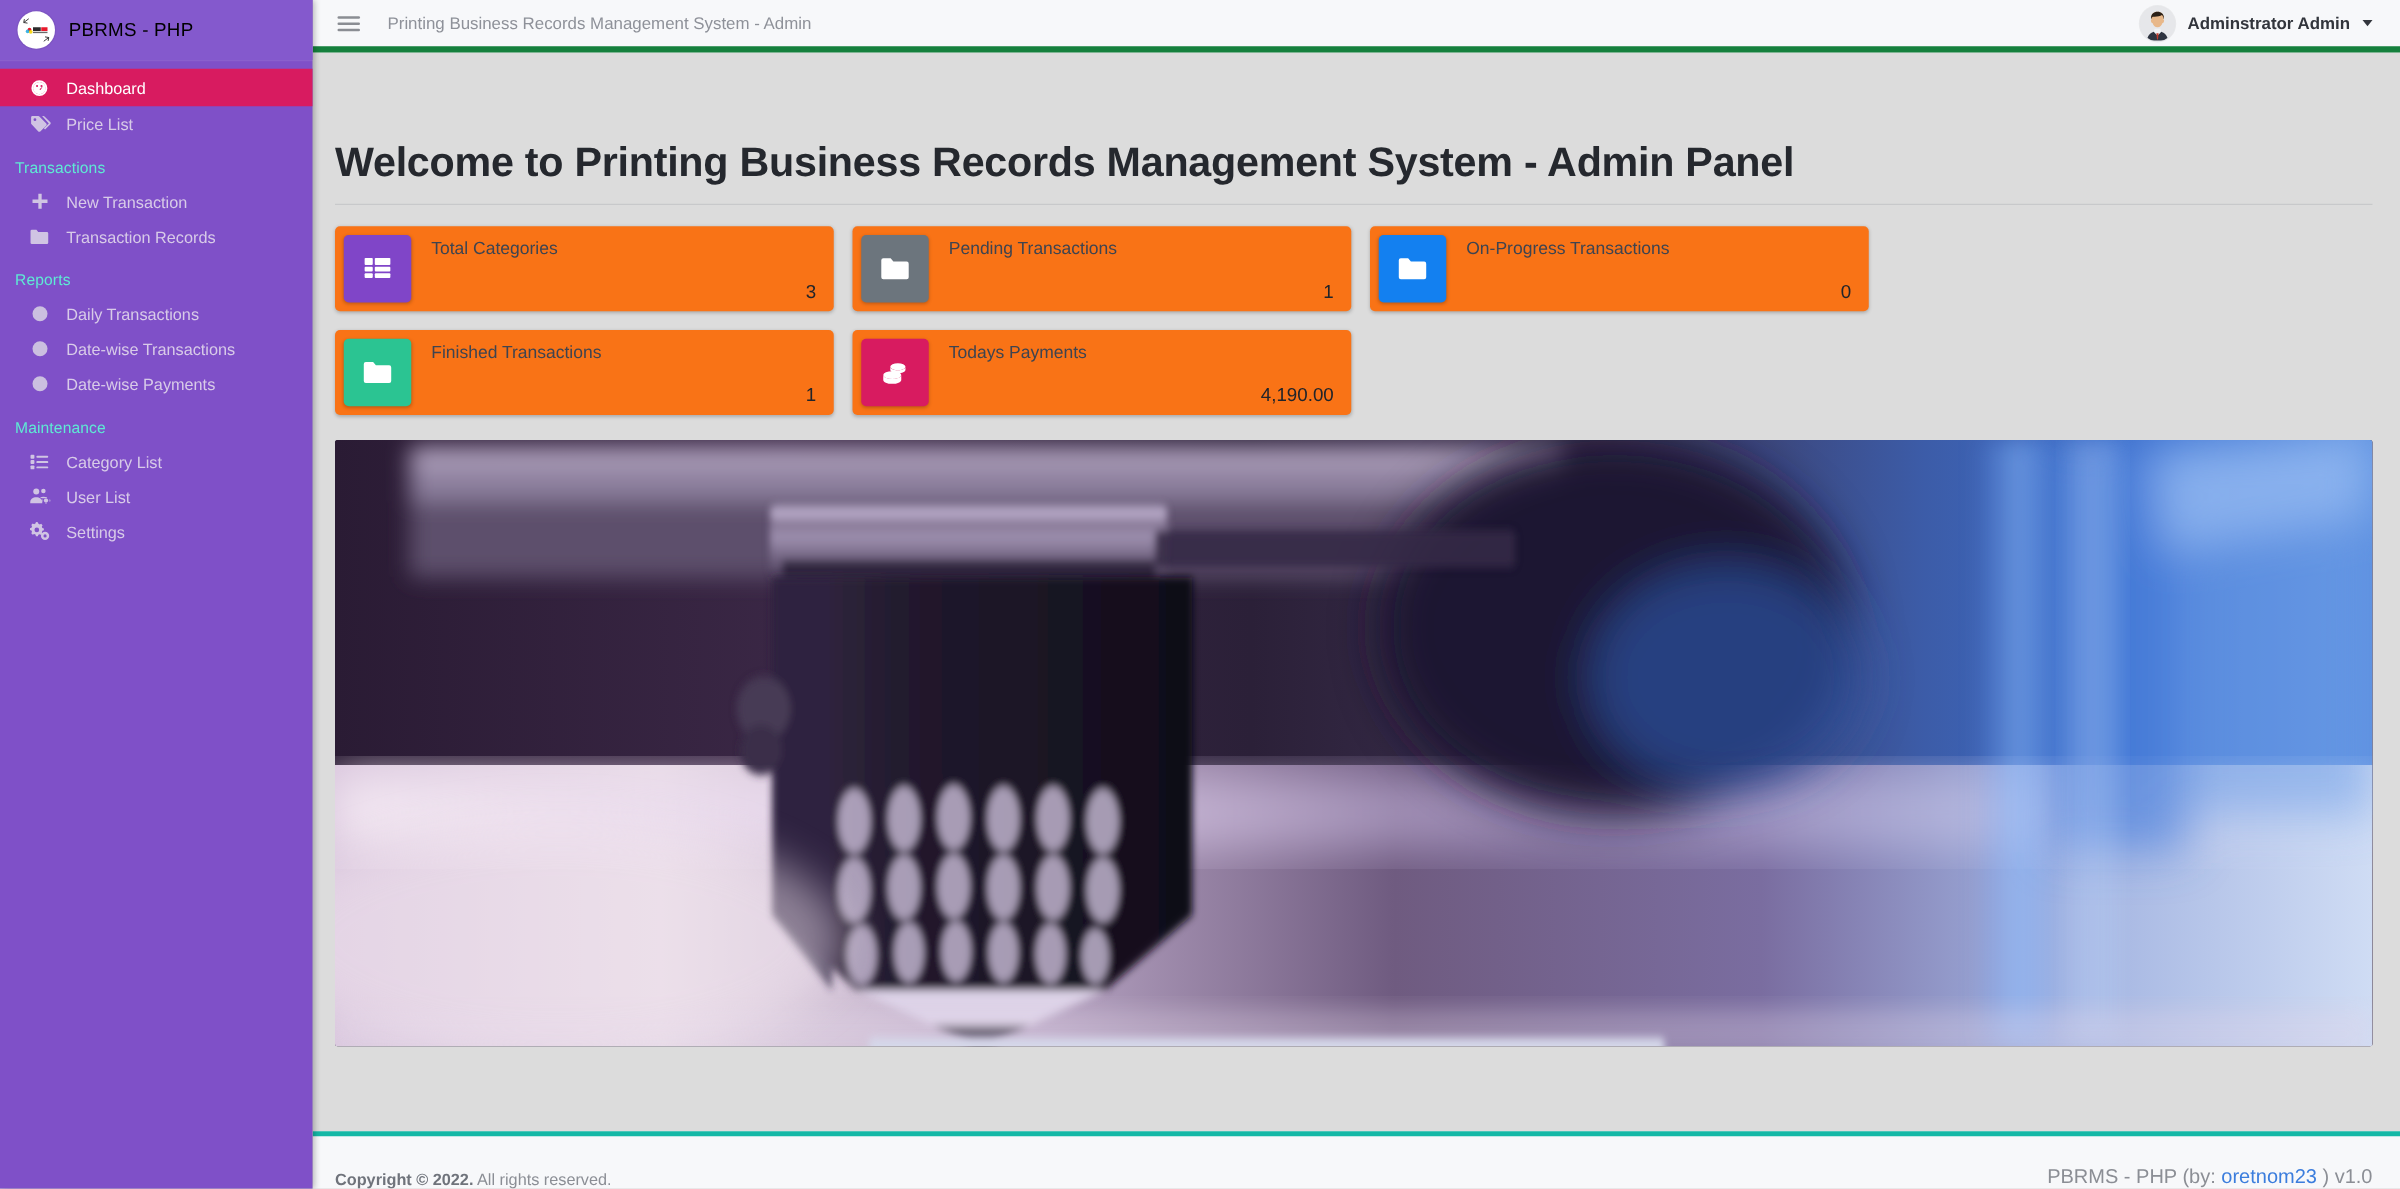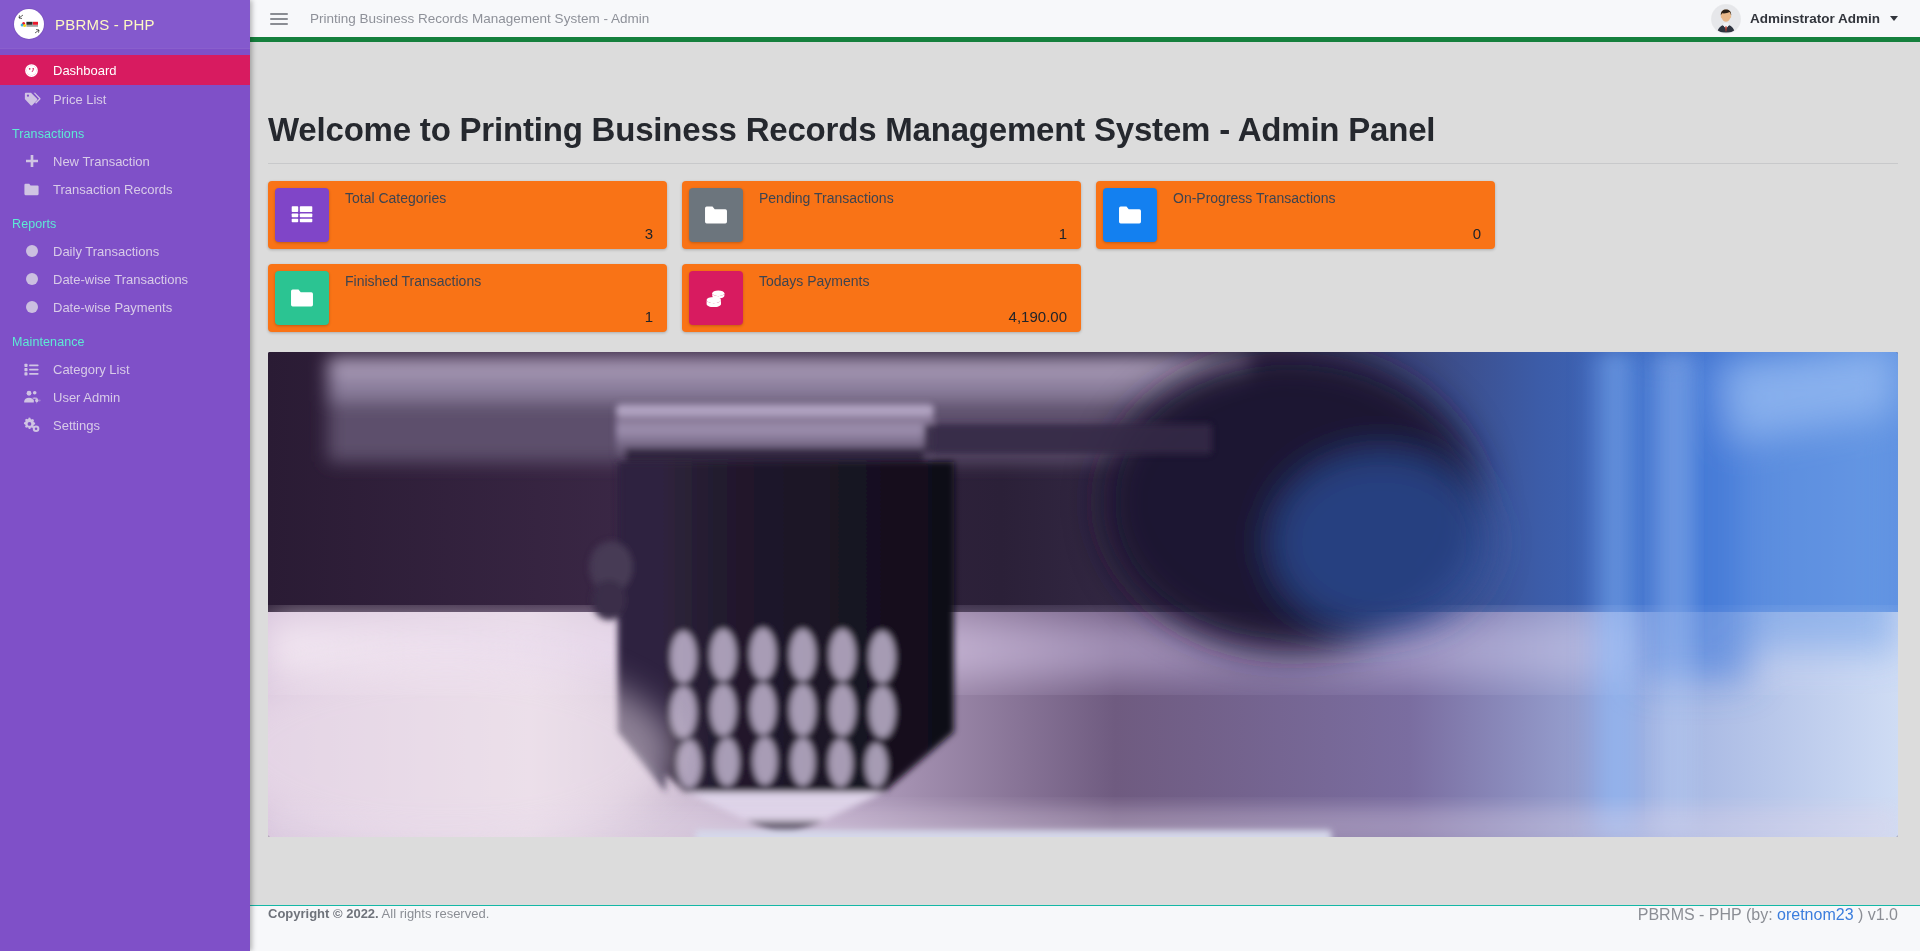--- a/index.html
+++ b/index.html
@@ -26,21 +26,21 @@
   }
   .brand-logo {
     width: 30px; height: 30px; border-radius: 50%;
     background: #ffffff; flex: 0 0 30px;
     position: relative; overflow: hidden;
     display: flex; align-items: center; justify-content: center;
     box-shadow: 0 0 0 1px rgba(0,0,0,.05);
   }
   .brand-logo svg { display: block; }
   .brand-title {
-    color: #fef9c3; font-size: 15px; letter-spacing: .2px;
+    color: #000000; font-size: 15px; letter-spacing: .2px;
     font-family: "Liberation Sans", sans-serif;
   }
 
   .nav { padding-top: 7px; }
   .nav-item {
     display: flex; align-items: center; gap: 12px;
     height: 28px; padding-left: 22px;
     color: #d8cbe8; font-size: 13px; text-decoration: none;
     cursor: pointer;
   }
@@ -129,22 +129,22 @@
 
   .hero-wrap { padding: 20px 22px 0 18px; }
   .hero {
     width: 100%; height: 485px; border-radius: 2px;
     position: relative; overflow: hidden; background: #2b1d3d;
   }
   .hero svg { display: block; width: 100%; height: 100%; }
 
   .footer {
     position: absolute; left: 0; right: 0; bottom: 0; height: 46px;
-    background: #f7f8fa; border-top: 1px solid #14b8a6;
-    display: flex; align-items: flex-start;
+    background: #f7f8fa; border-top: 4px solid #14b8a6;
+    display: flex; align-items: flex-end;
     padding: 0 22px 0 18px; z-index: 4;
   }
   .footer-left { font-size: 13px; color: #8b8e95; }
   .footer-left b { color: #6f737b; font-weight: bold; }
   .footer-right { margin-left: auto; font-size: 16px; color: #8b8e95; }
   .footer-right a { color: #3b7ddd; text-decoration: none; }
 
   
   .scroll-strip {
     position: absolute; top: 0; right: 0; width: 0px; height: 951px;
@@ -261,21 +261,21 @@
         <span class="ico">
           <svg width="18" height="18" viewBox="0 0 24 24" fill="currentColor">
             <circle cx="8" cy="7" r="3.2"></circle>
             <path d="M1.6 18c0-3.2 2.9-5 6.4-5s6.4 1.8 6.4 5v1.4H1.6z"></path>
             <circle cx="15.6" cy="6.4" r="2.4"></circle>
             <path d="M11.8 13.4c1-.6 2.3-.9 3.8-.9 1.6 0 3 .4 4 1v.7h-5.6a6.6 6.6 0 0 0-2.2-.8z"></path>
             <circle cx="18.4" cy="16.6" r="2.3"></circle>
             <path d="M18.4 12.6l.7 1.3-.7.2-.7-.2zM22.6 15l-.6 1.3.5.5.6-.4zM14.2 15l.6 1.3-.5.5-.6-.4zM18.4 20.6l.7-1.3-.7-.2-.7.2zM22.6 18.2l-.6-1.3.5-.5.6.4zM14.2 18.2l.6-1.3-.5-.5-.6.4z"></path>
           </svg>
         </span>
-        <span>User Admin</span>
+        <span>User List</span>
       </div>
 
       <div class="nav-item">
         <span class="ico">
           <svg width="18" height="18" viewBox="0 0 24 24" fill="currentColor">
             <path d="M9.4 2.4l.7 2.1a6.6 6.6 0 0 1 1.8.8l2-1 1.9 2-1 2a6.6 6.6 0 0 1 .7 1.8l2.1.7v2.6l-2.1.7a6.6 6.6 0 0 1-.7 1.8l1 2-1.9 1.9-2-1a6.6 6.6 0 0 1-1.8.7l-.7 2.1H6.8L6.1 19a6.6 6.6 0 0 1-1.8-.7l-2 1-1.9-1.9 1-2a6.6 6.6 0 0 1-.7-1.8L-1.4 13v-2.6l2.1-.7a6.6 6.6 0 0 1 .7-1.8l-1-2 1.9-2 2 1a6.6 6.6 0 0 1 1.8-.8l.7-2.1z" transform="translate(2.4 0.6) scale(0.78)"></path>
             <circle cx="8.6" cy="10.6" r="2.5" fill="#7f50c8"></circle>
             <circle cx="17.4" cy="17" r="4.4"></circle>
             <circle cx="17.4" cy="17" r="1.7" fill="#7f50c8"></circle>
           </svg>

